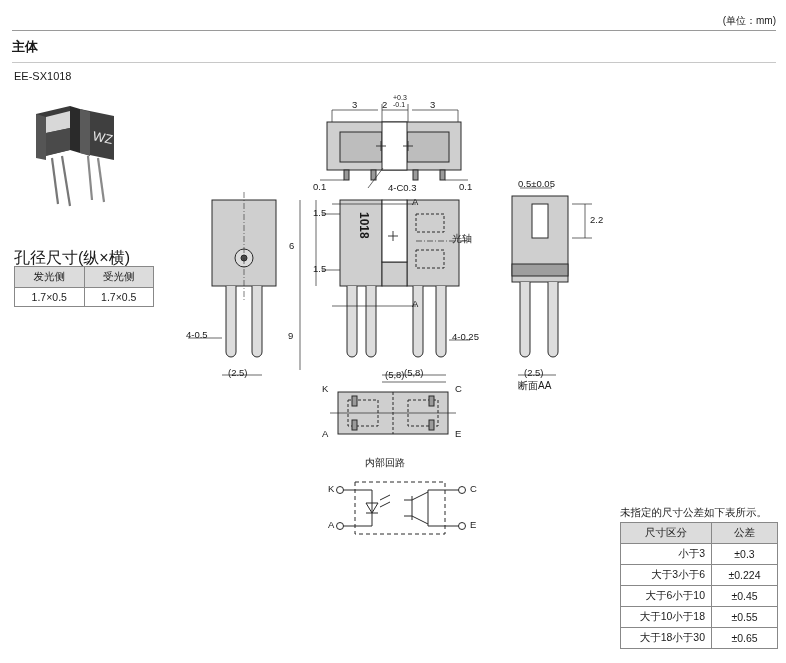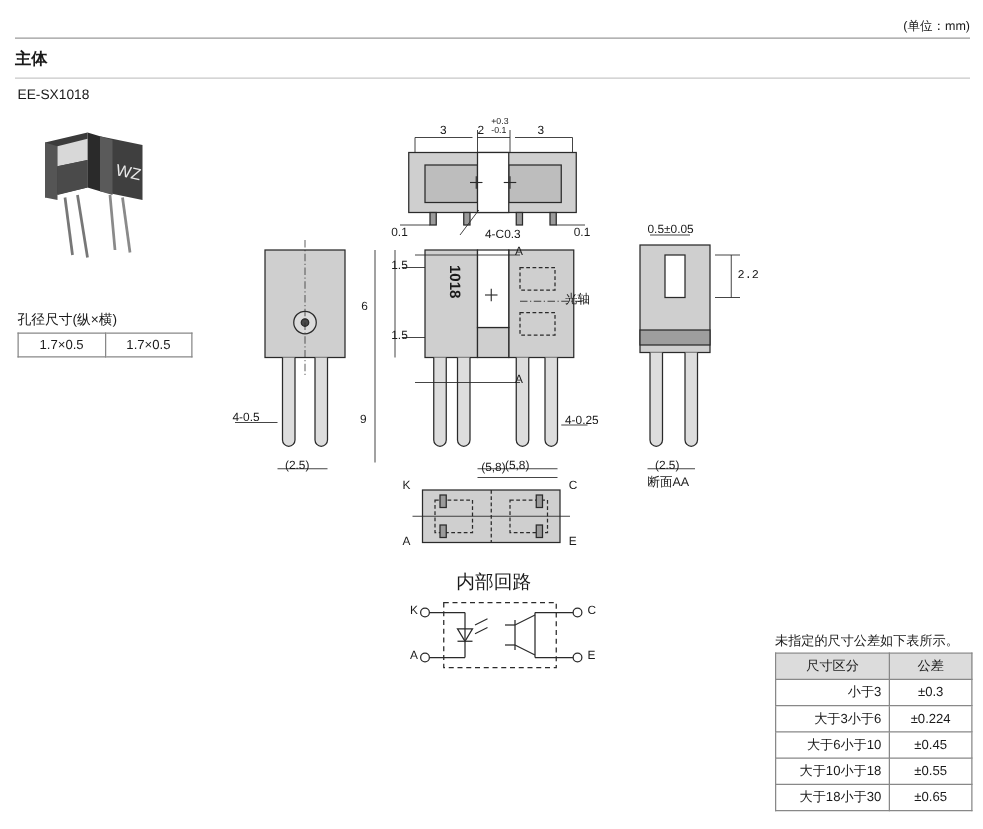--- a/index.html
+++ b/index.html
@@ -70,21 +70,21 @@
     left: 18px;
     top: 100px;
     width: 120px;
     height: 150px;
   }
   
   .hole-label {
     position: absolute;
     left: 14px;
     top: 248px;
-    font-size: 11px;
+    font-size: 16px;
   }
   table.tbl {
     border-collapse: collapse;
     font-size: 10.5px;
   }
   table.tbl th, table.tbl td {
     border: 1px solid #888;
     text-align: center;
     padding: 3px 4px;
   }
@@ -134,21 +134,21 @@
     color: #1a1a1a;
     white-space: nowrap;
   }
   .lbl-cn { font-size: 10px; }
   .vert {
     writing-mode: vertical-rl;
     text-orientation: mixed;
   }
   .caption {
     position: absolute;
-    font-size: 15px;
+    font-size: 10px;
     white-space: nowrap;
   }
   svg { position: absolute; left: 0; top: 0; overflow: visible; }
 </style>
 </head>
 <body>
 
 <div class="page">
 
   <div class="hdr-unit">(单位：mm)</div>
@@ -175,20 +175,24 @@
       <path d="M34,58 L40,104" stroke="#777" stroke-width="2.2" fill="none"></path>
       <path d="M44,56 L52,106" stroke="#777" stroke-width="2.2" fill="none"></path>
       <path d="M70,56 L74,100" stroke="#8a8a8a" stroke-width="2.2" fill="none"></path>
       <path d="M80,58 L86,102" stroke="#8a8a8a" stroke-width="2.2" fill="none"></path>
     </svg>
   </div>
 
   <div class="hole-label">孔径尺寸(纵×横)</div>
   <table class="tbl hole-tbl">
     <tbody>
+        <tr>
+      <th>发光侧</th>
+      <th>受光侧</th>
+    </tr>
     <tr>
       <td>1.7×0.5</td>
       <td>1.7×0.5</td>
     </tr>
   </tbody>
     </table>
 
   <div>
     <svg width="786" height="663" viewBox="0 0 786 663">
       <g stroke="#2a2a2a" fill="none" stroke-width="1">
@@ -326,21 +330,21 @@
       <g stroke="#2a2a2a" stroke-width="0.7">
         <line x1="520" y1="188" x2="552" y2="188"></line>
         <line x1="572" y1="204" x2="592" y2="204"></line>
         <line x1="572" y1="238" x2="592" y2="238"></line>
         <line x1="585" y1="204" x2="585" y2="238"></line>
         <line x1="518" y1="375" x2="556" y2="375"></line>
       </g>
     </svg>
   </div>
   <div class="lbl" style="left:518px; top:178px;">0.5±0.05</div>
-  <div class="lbl" style="left:590px; top:214px;font-family:Liberation Mono, monospace;">2.2</div>
+  <div class="lbl" style="left:590px; top:214px;">2.2</div>
   <div class="lbl lbl-cn" style="left:518px; top:379px;">断面AA</div>
   <div class="lbl" style="left:524px; top:367px;">(2.5)</div>
 
   <div>
     <svg width="786" height="663" viewBox="0 0 786 663">
       <g stroke="#2a2a2a" fill="none" stroke-width="1">
         <rect x="338" y="392" width="110" height="42" fill="#cfcfcf"></rect>
         <g stroke-dasharray="3 2">
           <rect x="348" y="400" width="30" height="26"></rect>
           <rect x="408" y="400" width="30" height="26"></rect>

